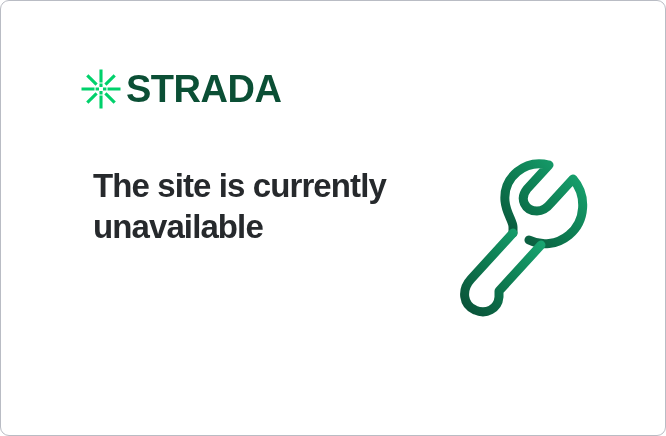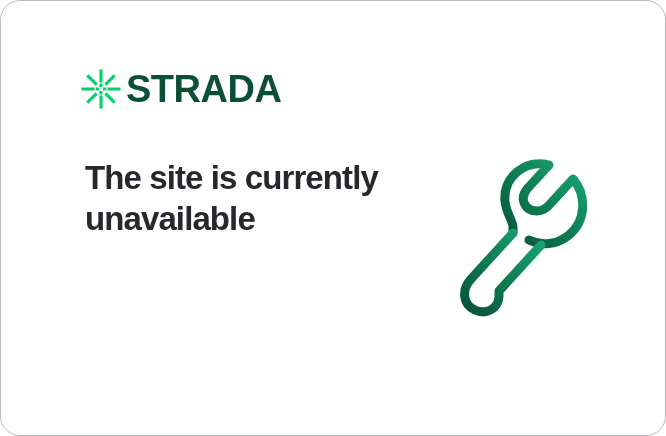--- a/index.html
+++ b/index.html
@@ -13,21 +13,21 @@
     font-family: "Liberation Sans", sans-serif;
     overflow: hidden;
   }
   .page-card {
     position: relative;
     box-sizing: border-box;
     width: 666px;
     height: 436px;
     background: #ffffff;
     border: 1px solid #b9bcc4;
-    border-radius: 20px;
+    border-radius: 9px;
     overflow: hidden;
   }
   .content {
     position: absolute;
     left: 80px;
     top: 64px;
     width: 400px;
   }
   
   .brand {
@@ -46,21 +46,21 @@
     font-size: 38px;
     font-weight: bold;
     letter-spacing: -0.5px;
     color: #0b4f35;
     line-height: 1;
     margin-left: 3px;
     white-space: nowrap;
   }
   
   .headline {
-    margin: 4px;
+    margin: 12px;
     padding: 0;
     position: absolute;
     left: 80px;
     top: 152px;
     width: 360px;
     font-size: 33px;
     font-weight: bold;
     line-height: 1.25;
     letter-spacing: -0.9px;
     color: #26292c;

